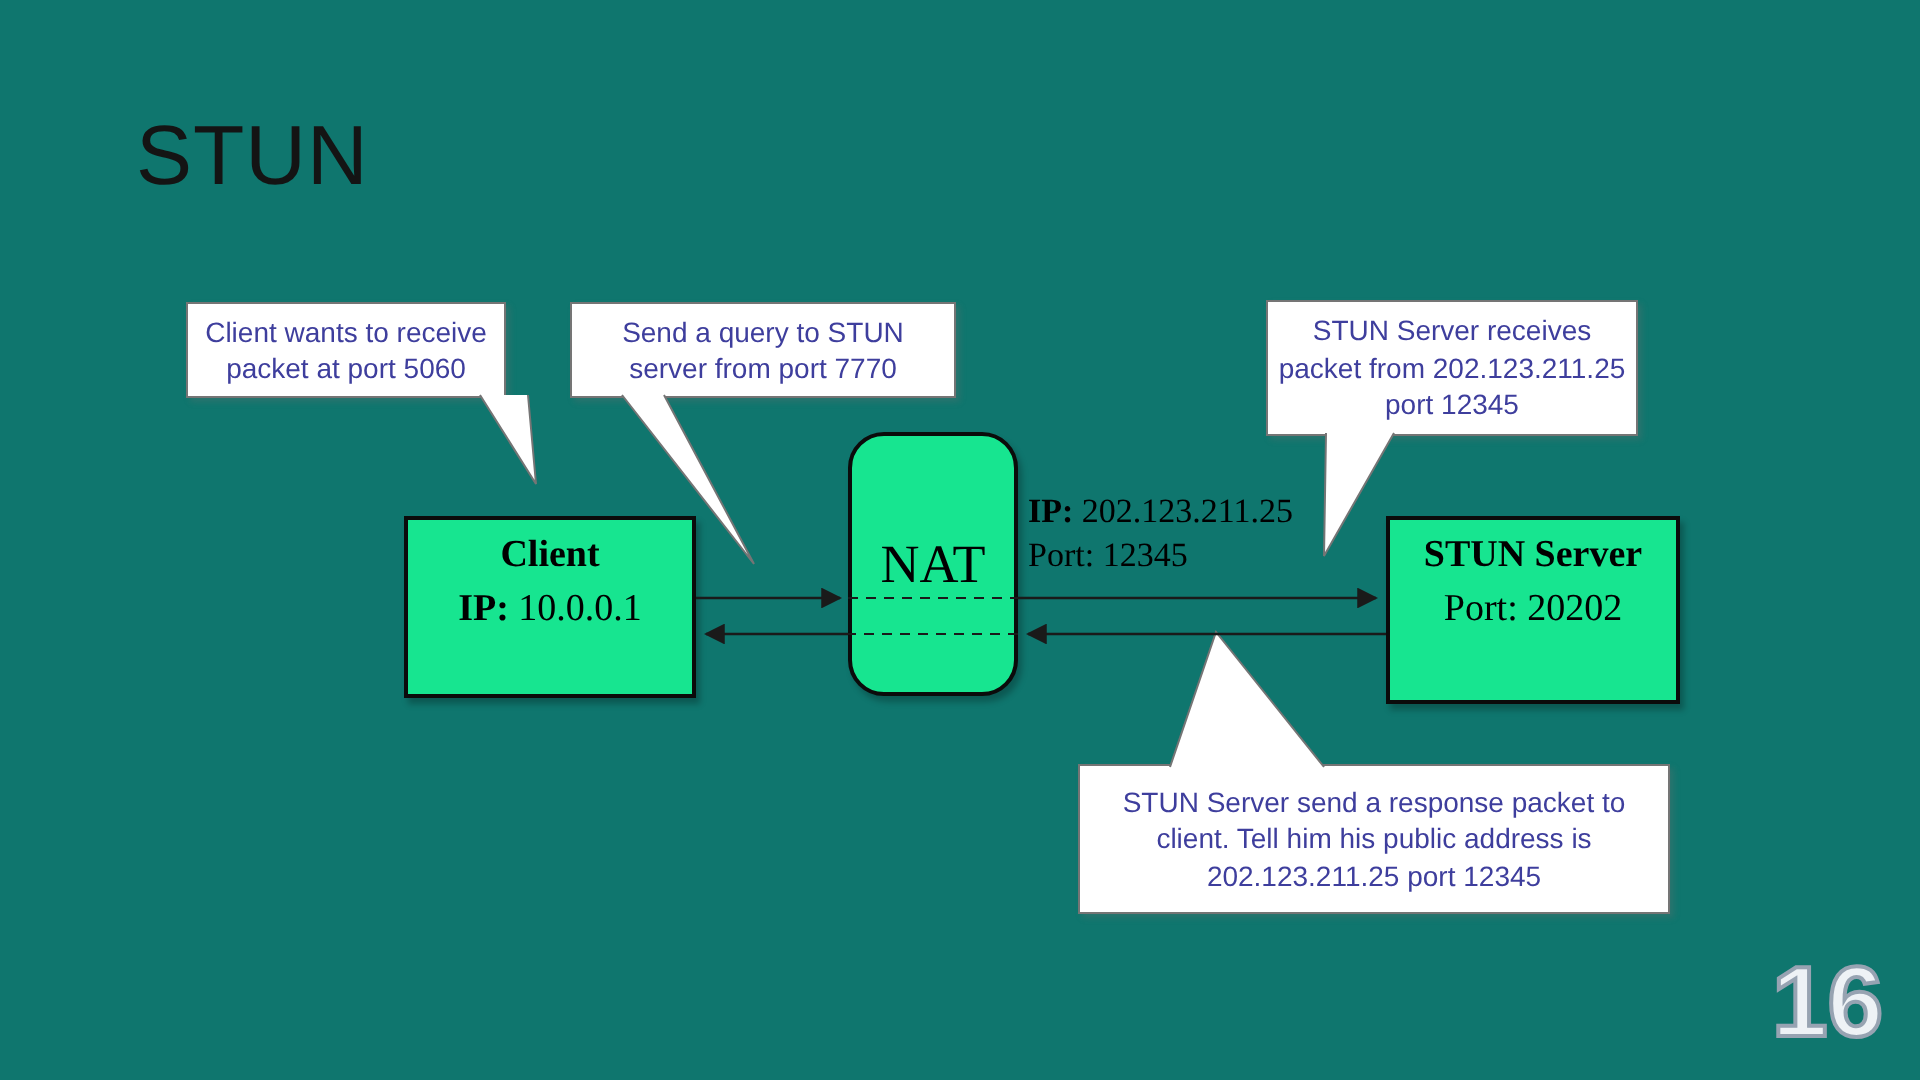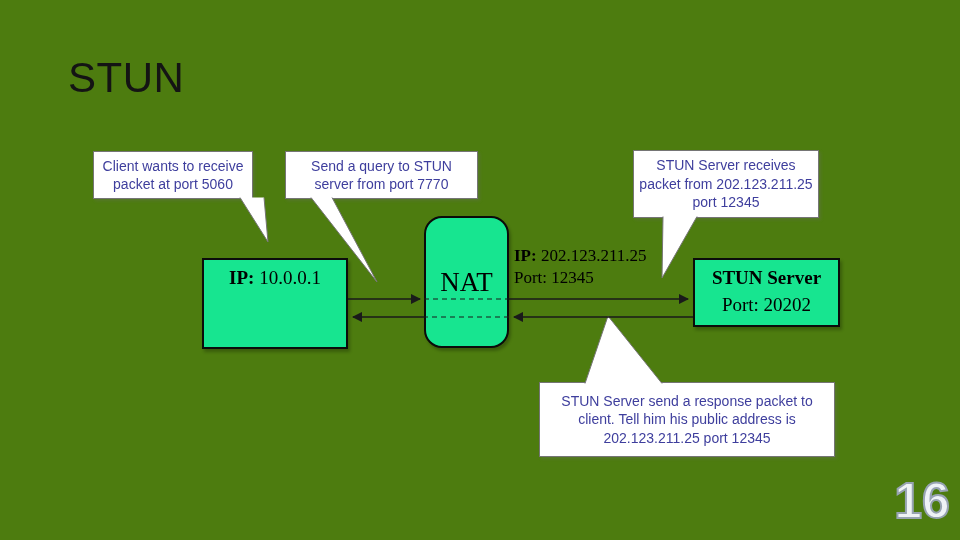--- a/index.html
+++ b/index.html
@@ -1,16 +1,16 @@
 <!DOCTYPE html>
 <html><head>
 <meta charset="utf-8">
 <style>
   html,body{margin:0;padding:0;background:#ffffff;}
-  .slide{position:relative;width:960px;height:540px;background:#4d7c0f;overflow:hidden;
+  .slide{position:relative;width:960px;height:540px;background:#0f766e;overflow:hidden;
          font-family:"Liberation Sans",sans-serif;}
 
   .title{position:absolute;left:68px;top:54px;margin:0;font-size:42px;font-weight:400;
          color:#141414;letter-spacing:0.5px;font-family:"Liberation Sans",sans-serif;}
 
   
   .callout{position:absolute;background:#ffffff;border:1px solid #757575;
            color:#3e3e9d;font-size:14px;line-height:1.32;text-align:center;
            display:flex;align-items:center;justify-content:center;
            padding:2px 4px;box-sizing:border-box;
@@ -20,30 +20,30 @@
   #callout-3{left:633px;top:150px;width:186px;height:68px;}
   #callout-4{left:539px;top:382px;width:296px;height:75px;}
 
   
   .node{position:absolute;background:#17e590;border:2px solid #0b0b0b;box-sizing:border-box;
         color:#000;text-align:center;font-family:"Liberation Serif",serif;
         box-shadow:2px 3px 3px rgba(0,0,0,0.25);}
   #node-client{left:202px;top:258px;width:146px;height:91px;font-size:19px;line-height:27px;padding-top:4px;}
   #node-nat{left:424px;top:216px;width:85px;height:132px;display:flex;align-items:center;
             justify-content:center;font-size:27px;border-radius:18px;}
-  #node-server{left:693px;top:258px;width:147px;height:69px;font-size:19px;line-height:27px;padding-top:4px;}
+  #node-server{left:693px;top:258px;width:147px;height:94px;font-size:19px;line-height:27px;padding-top:4px;}
   .node-title{font-weight:bold;}
   .lbl{font-weight:bold;}
 
   
   .mapping{position:absolute;left:514px;top:245px;font-family:"Liberation Serif",serif;
            font-size:17px;line-height:22px;color:#000;white-space:nowrap;}
 
   
-  .page-number{position:absolute;left:886px;top:472px;width:72px;text-align:center;
+  .page-number{position:absolute;left:886px;top:472px;width:72px;
                font-family:"Liberation Sans",sans-serif;font-weight:bold;font-size:50px;
                color:#eef2f6;-webkit-text-stroke:2px #97a3b2;}
 
   
   svg.overlay{position:absolute;left:0;top:0;pointer-events:none;}
   svg.overlay line{stroke:#1a1a1a;stroke-width:1.3;}
   svg.overlay line.dashed{stroke-dasharray:5 4;stroke-width:1.1;}
   svg.overlay path.tail{fill:#ffffff;stroke:#757575;stroke-width:1;}
 </style>
 </head>
@@ -60,20 +60,21 @@
     <span>Send a query to STUN server from port 7770</span>
   </div>
   <div class="callout" id="callout-3">
     <span>STUN Server receives packet from 202.123.211.25 port 12345</span>
   </div>
   <div class="callout" id="callout-4">
     <span>STUN Server send a response packet to client. Tell him his public address is 202.123.211.25 port 12345</span>
   </div>
 
   <div class="node" id="node-client">
+    <div class="node-title">Client</div>
     <div><span class="lbl">IP:</span> <span>10.0.0.1</span></div>
   </div>
 
   <div class="node" id="node-nat">
     <div>NAT</div>
   </div>
 
   <div class="node" id="node-server">
     <div class="node-title">STUN Server</div>
     <div><span>Port:</span> <span>20202</span></div>

